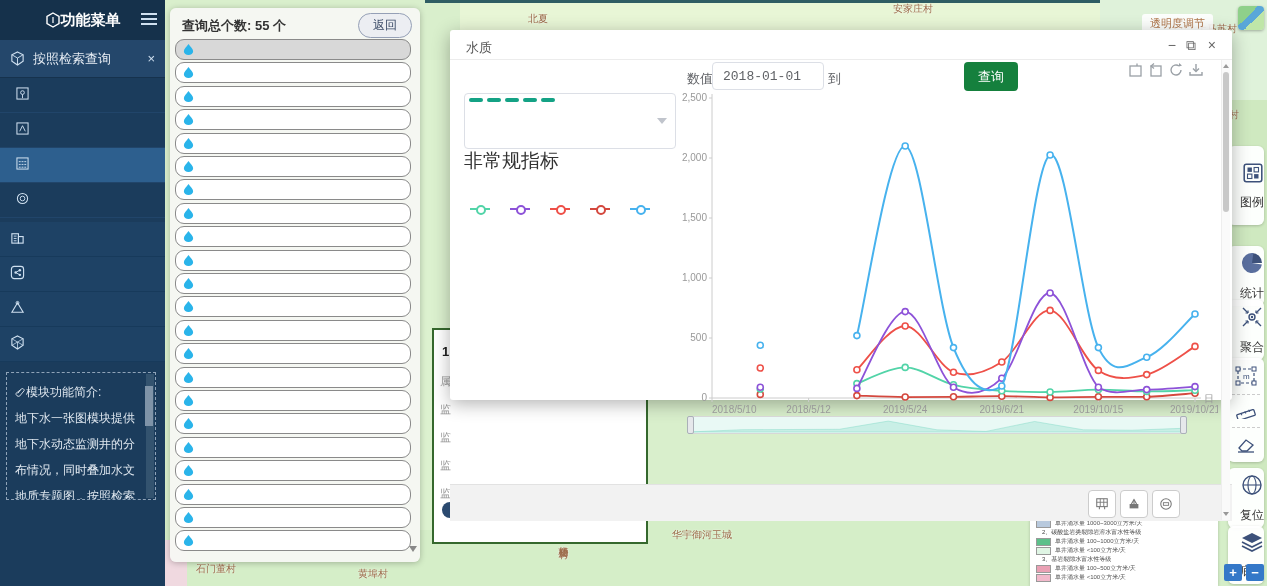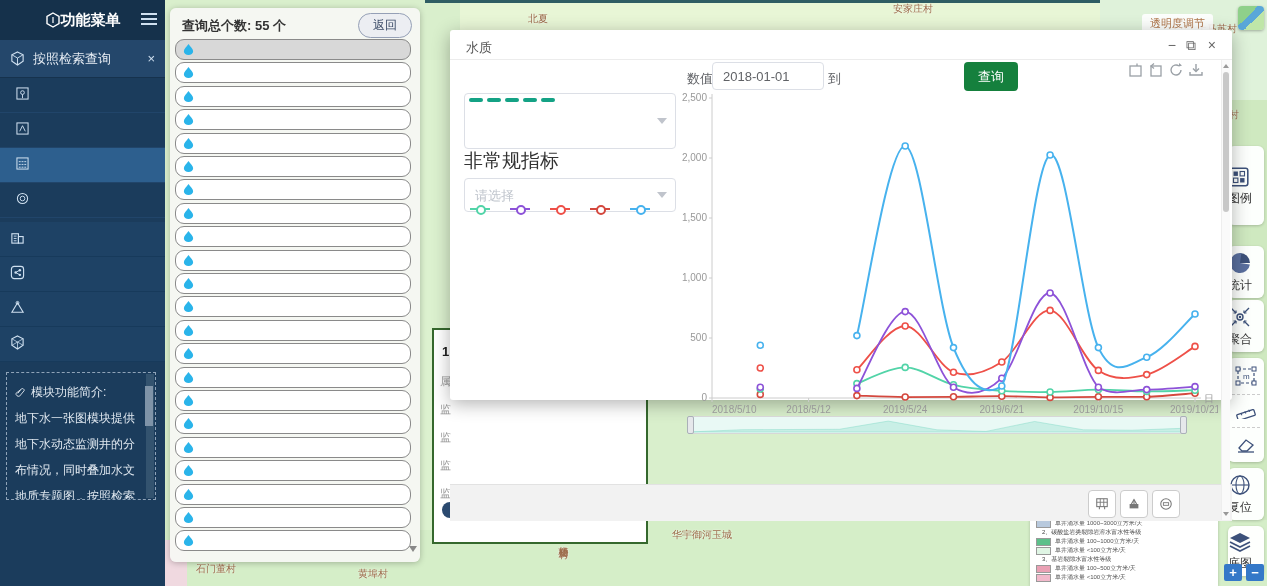--- a/index.html
+++ b/index.html
@@ -43,37 +43,37 @@
   .tag .x{font-size:10px;cursor:pointer;}
   .caret{position:absolute;right:8px;top:24px;width:0;height:0;border-left:5px solid transparent;border-right:5px solid transparent;border-top:6px solid #c0c4cc;}
   #select2{position:absolute;left:14px;top:148px;width:210px;height:32px;border:1px solid #dcdfe6;border-radius:4px;background:#fff;cursor:pointer;}
   #select2 .ph{position:absolute;left:10px;top:8px;font-size:13px;color:#bfc4cc;}
   #select2 .caret{top:13px;}
   #chart-legend{position:absolute;left:20px;top:178px;width:208px;display:flex;flex-wrap:wrap;column-gap:14px;row-gap:8px;}
   .leg-item{display:flex;align-items:center;gap:6px;font-size:13px;color:#777;cursor:pointer;white-space:nowrap;}
   .leg-marker{position:relative;width:20px;height:2px;}
   .leg-marker i{position:absolute;left:6px;top:-3px;width:6px;height:6px;border-radius:50%;background:#fff;border:2px solid;}
   #date-row-label{position:absolute;left:237px;top:40px;font-size:13px;color:#606266;}
-  .date-input{position:absolute;top:32px;width:112px;height:28px;border:1px solid #dcdfe6;border-radius:4px;background:#fff;font-size:13px;color:#606266;line-height:28px;padding-left:10px;box-sizing:border-box;}
+  .date-input{position:absolute;top:32px;width:112px;height:28px;border:1px solid #dcdfe6;border-radius:4px;background:#fff;font-size:13px;color:#606266;line-height:28px;padding-left:10px;box-sizing:border-box;font-family:Liberation Mono, monospace;}
   #to-label{position:absolute;left:378px;top:40px;font-size:13px;color:#606266;}
   #query-btn{position:absolute;left:514px;top:32px;width:54px;height:29px;background:#15803d;border-radius:4px;color:#fff;font-size:13px;text-align:center;line-height:29px;cursor:pointer;}
   .tbx{position:absolute;top:32px;width:16px;height:16px;color:#9aa0a6;cursor:pointer;}
   #chart-wrap{position:absolute;left:228px;top:58px;width:540px;height:340px;}
   #datazoom{position:absolute;left:238px;top:386px;width:498px;height:18px;border:1px solid #d7d7d7;background:#fbfdfd;box-sizing:border-box;cursor:pointer;}
   .dz-handle{position:absolute;top:-1px;width:7px;height:18px;background:#e6e8eb;border:1px solid #aab0b8;border-radius:2px;box-sizing:border-box;}
   #modal-footer{position:absolute;left:0;top:454px;width:782px;height:36px;background:#f2f2f2;border-top:1px solid #e2e2e2;}
   .foot-ic{position:absolute;top:5px;width:26px;height:26px;border:1px solid #ccc;border-radius:4px;background:#fff;color:#777;display:flex;align-items:center;justify-content:center;cursor:pointer;}
   #modal-scroll{position:absolute;right:2px;top:30px;width:8px;height:460px;background:#fafafa;border-left:1px solid #eee;}
   #modal-scroll .thumb{position:absolute;left:1px;top:12px;width:6px;height:140px;background:#c8c8c8;border-radius:3px;}
   .sc-arrow{position:absolute;left:1px;width:0;height:0;border-left:3px solid transparent;border-right:3px solid transparent;}
   
   #hidden-popup{left:432px;top:328px;width:216px;height:216px;background:#fff;border:2px solid #35682d;box-sizing:border-box;z-index:6;}
   .hp-frag{position:absolute;left:6px;font-size:11px;color:#999;white-space:nowrap;overflow:hidden;width:12px;}
   
-  .rt-btn{position:absolute;left:1228px;width:36px;background:rgba(255,255,255,.96);border-radius:6px;box-shadow:0 1px 3px rgba(0,0,0,.2);display:flex;flex-direction:column;align-items:flex-start;padding:5px 0 4px 0;gap:2px;font-size:12px;color:#333;cursor:pointer;z-index:15;}
+  .rt-btn{position:absolute;left:1228px;width:36px;background:rgba(255,255,255,.96);border-radius:6px;box-shadow:0 1px 3px rgba(0,0,0,.2);display:flex;flex-direction:column;align-items:flex-end;padding:5px 0 4px 0;gap:10px;font-size:12px;color:#333;cursor:pointer;z-index:15;}
   .rt-btn svg{display:block;}
   #measure-group{position:absolute;left:1228px;top:358px;width:36px;background:rgba(255,255,255,.96);border-radius:6px;box-shadow:0 1px 3px rgba(0,0,0,.2);display:flex;flex-direction:column;align-items:center;z-index:15;}
   #measure-group .mg{width:28px;display:flex;justify-content:center;padding:8px 0;border-bottom:1px dashed #ccc;cursor:pointer;}
   #measure-group .mg:last-child{border-bottom:none;}
   #map-thumb{position:absolute;left:1238px;top:6px;width:26px;height:24px;border-radius:4px;background:linear-gradient(135deg,#8fd08a 0 40%,#5aa7d8 40% 60%,#bfe6a8 60% 100%);box-shadow:0 1px 3px rgba(0,0,0,.3);z-index:15;cursor:pointer;}
   #transparency-btn{position:absolute;left:1142px;top:14px;padding:2px 8px;background:rgba(255,255,255,.9);border-radius:3px;font-size:11px;color:#b0764a;z-index:15;cursor:pointer;}
   .zoom-btn{position:absolute;top:564px;width:18px;height:17px;background:#3478c8;color:#fff;font-size:13px;font-weight:bold;text-align:center;line-height:17px;border-radius:2px;cursor:pointer;z-index:15;}
   
   #hydro-legend{left:1030px;top:516px;width:188px;height:70px;background:#fff;box-shadow:0 1px 3px rgba(0,0,0,.2);z-index:8;padding:3px 6px;box-sizing:border-box;overflow:hidden;}
   .hl-row{display:flex;align-items:center;gap:4px;font-size:6px;color:#555;line-height:9px;white-space:nowrap;}
@@ -190,21 +190,21 @@
         <div class="section-row" style="top:327px">
     <span><svg width="15" height="15" viewBox="0 0 16 16">
               <polygon points="8,1 14,4 14,11 8,15 2,11 2,4" fill="none" stroke="#cfe0f0" stroke-width="1.2"></polygon>
               <path d="M2,4 L8,7.5 L14,4 M8,7.5 V15 M2,11 L8,7.5 M14,11 L8,7.5" stroke="#cfe0f0" stroke-width="0.8" fill="none"></path>
             </svg></span>
     <span></span>
     <span class="section-plus"></span>
         </div>
       </div>
     <div id="info-box">
-      <div style="display:flex;align-items:center;gap:5px;">
+      <div style="display:flex;align-items:center;">
         <svg width="11" height="11" viewBox="0 0 12 12">
             <path d="M3,7 L7,2 a2,2 0 0 1 3,2 L5,10 a3,3 0 0 1 -4,-3 L6,3" fill="none" stroke="#dfe7ef" stroke-width="1"></path>
           </svg>
         <span>模块功能简介:</span>
       </div>
       <div>地下水一张图模块提供地下水动态监测井的分布情况，同时叠加水文地质专题图，按照检索查询、属性查询、空间查询等相关方式进行查询，了解相</div>
       <div id="info-scroll">
           <div id="info-thumb"></div>
         </div>
     </div>
@@ -377,24 +377,20 @@
     <span class="x"></span>
           </span>
           <span class="tag">
     <span></span>
     <span class="x"></span>
           </span>
         </div>
       <div class="caret"></div>
     </div>
     <div class="h-ind" style="left:14px;top:118px;">非常规指标</div>
-    <div id="select2">
-      <span class="ph">请选择</span>
-      <div class="caret"></div>
-    </div>
     <div id="chart-legend">
         <span class="leg-item">
     <span class="leg-marker" style="background:#52d4a8">
             <i style="border-color:#52d4a8"></i>
           </span>
     <span></span>
         </span>
         <span class="leg-item">
     <span class="leg-marker" style="background:#8d52d8">
             <i style="border-color:#8d52d8"></i>

